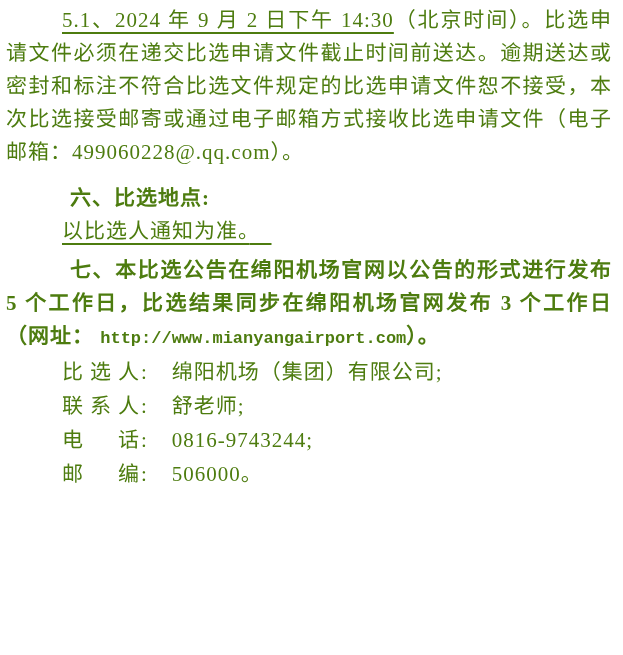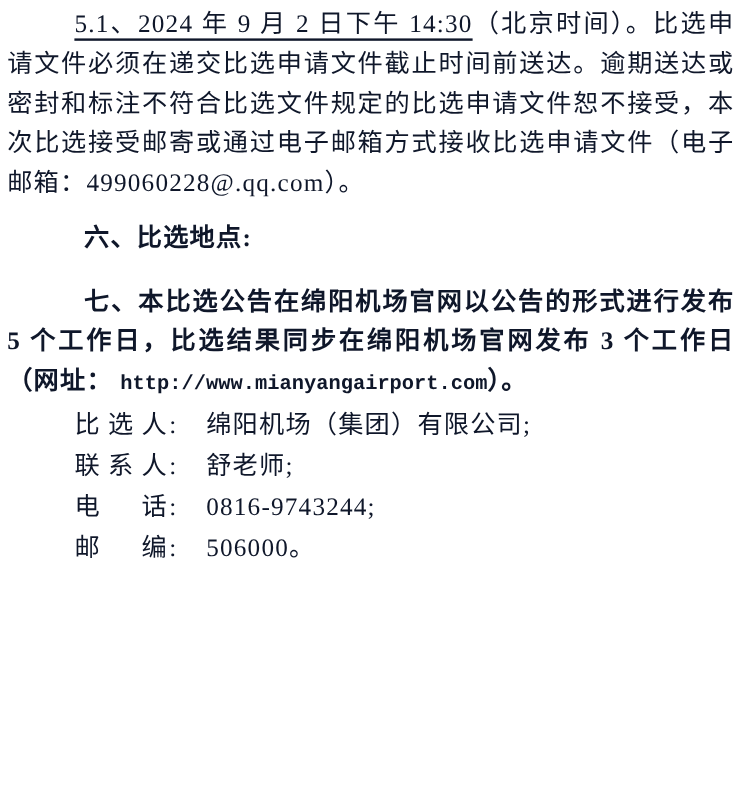--- a/index.html
+++ b/index.html
@@ -11,39 +11,39 @@
     width: 623px;
     height: 655px;
     overflow: hidden;
   }
   .page {
     box-sizing: border-box;
     width: 623px;
     height: 655px;
     padding: 4px 11px 0 6px;
     background: #ffffff;
-    color: #0f172a;
+    color: #4d7c0f;
     font-family: "Liberation Serif", serif;
     font-size: 21px;
     letter-spacing: 1px;
   }
   .page p {
     margin: 0;
     text-align: justify;
     line-height: 33px;
   }
   p.indent { text-indent: 56px; }
   p.bold {
     font-weight: bold;
     text-indent: 64px;
   }
   
   p[data-name="clause-5-2"]  { margin-top: 6px; }
   p[data-name="heading-6"]   { margin-top: 13px; }
-  p[data-name="clause-7"]    { margin-top: 20px; }
+  p[data-name="clause-7"]    { margin-top: 6px; }
   p[data-name="heading-8"]   { margin-top: 2px; }
 
   .u {
     text-decoration: underline;
     text-underline-offset: 5px;
     text-decoration-thickness: 1.5px;
   }
   
   .tail::after { content: "\3000"; }
 
@@ -68,18 +68,19 @@
   }
   .colon { margin-left: 1px; }
   .cvalue { margin-left: 24px; }
 </style>
 </head>
 <body>
 
 <div class="page" data-name="document-page">
     <p class="indent" data-name="clause-5-1"><span class="u" data-name="deadline-datetime">5.1、2024 年 9 月 2 日下午 14:30</span><span data-name="clause-5-1-text">（北京时间）。比选申请文件必须在递交比选申请文件截止时间前送达。逾期送达或密封和标注不符合比选文件规定的比选申请文件恕不接受，本次比选接受邮寄或通过电子邮箱方式接收比选申请文件（电子邮箱：</span><span data-name="email-address">499060228@.qq.com</span><span data-name="clause-5-1-closing">）。</span></p>
     <p class="indent bold" data-name="heading-6"><span data-name="heading-6-text">六、比选地点:</span></p>
+    <p class="indent" data-name="location-note"><span class="u tail" data-name="location-note-text">以比选人通知为准。</span></p>
     <p class="indent bold" data-name="clause-7"><span data-name="clause-7-text">七、本比选公告在绵阳机场官网以公告的形式进行发布 5 个工作日，比选结果同步在绵阳机场官网发布 3 个工作日（网址： </span><span class="url" data-name="website-url">http://www.mianyangairport.com</span><span data-name="clause-7-closing">）。</span></p>
     <div class="contact" data-name="contact-organizer"><span class="clabel" data-name="organizer-label">比选人</span><span class="colon" data-name="contact-organizer-colon">:</span><span class="cvalue" data-name="organizer-value">绵阳机场（集团）有限公司;</span></div>
     <div class="contact" data-name="contact-person"><span class="clabel" data-name="person-label">联系人</span><span class="colon" data-name="contact-person-colon">:</span><span class="cvalue" data-name="person-value">舒老师;</span></div>
     <div class="contact" data-name="contact-phone"><span class="clabel" data-name="phone-label">电话</span><span class="colon" data-name="contact-phone-colon">:</span><span class="cvalue" data-name="phone-value">0816-9743244;</span></div>
     <div class="contact" data-name="contact-postcode"><span class="clabel" data-name="postcode-label">邮编</span><span class="colon" data-name="contact-postcode-colon">:</span><span class="cvalue" data-name="postcode-value">506000。</span></div>
   </div>
 
 </body></html>

